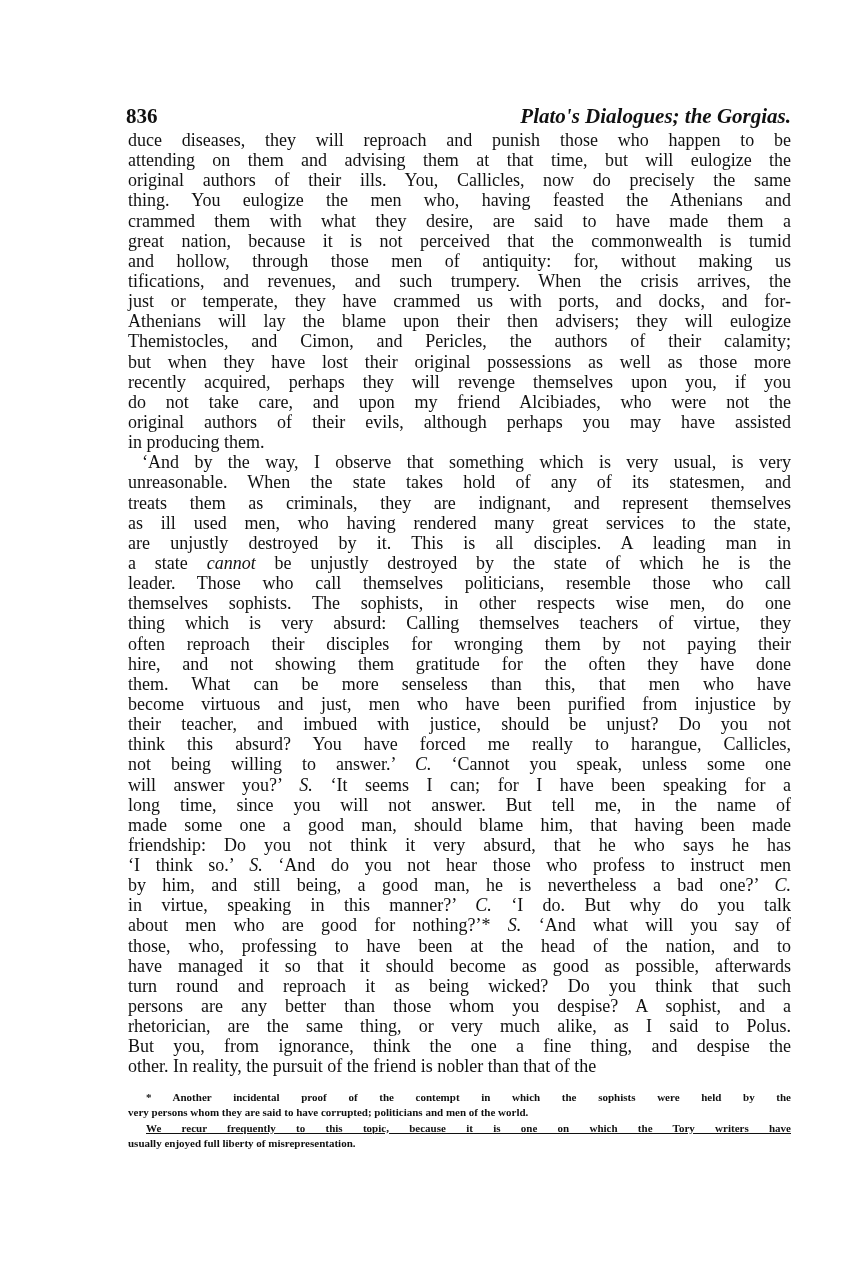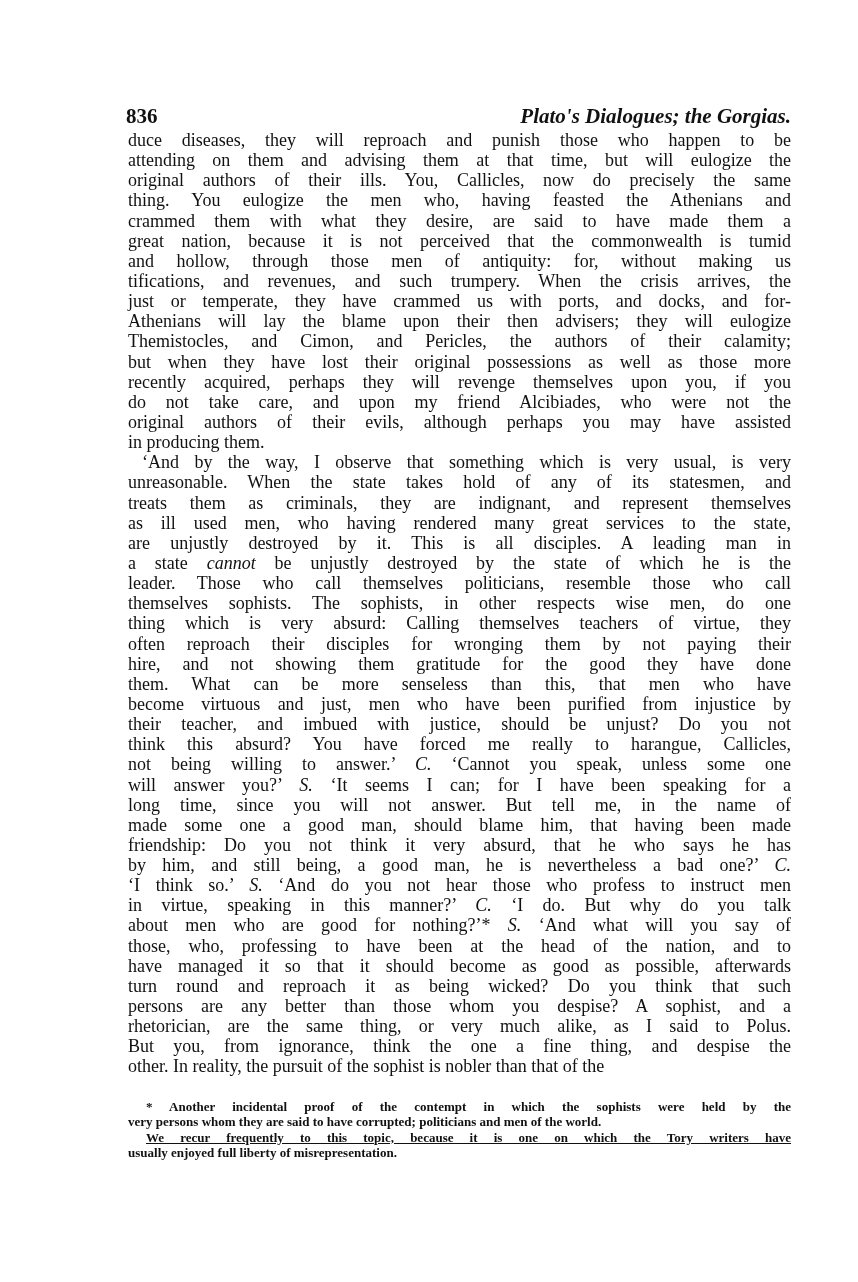--- a/index.html
+++ b/index.html
@@ -16,22 +16,22 @@
   .running-head .folio { position: absolute; left: -2px; top: 0; }
   .running-head .title { position: absolute; left: 0; right: 0; text-align: right; font-style: italic; top: 0; }
   .body-text {
     font-size: 18px; line-height: 20.15px;
     text-align: justify; text-align-last: justify;
   }
   .line { display: block; white-space: nowrap; text-align: justify; text-align-last: justify; height: 20.15px; }
   .line.last { text-align-last: left; }
   .indent { padding-left: 14px; }
   .footnotes {
-    margin-top: 22px;
-    font-size: 13px; line-height: 15.5px; font-weight: bold;
+    margin-top: 13px;
+    font-size: 11px; line-height: 15.5px; font-weight: bold;
   }
   .footnotes .line { height: 15.5px; }
   .footnotes .fn-indent { padding-left: 18px; }
   .footnotes .fn-indent2 { padding-left: 18px; text-decoration: underline; }
 </style>
 </head>
 <body>
 
 <div class="page">
   <div class="running-head">
@@ -58,41 +58,41 @@
       <span class="line indent">‘And by the way, I observe that something which is very usual, is very</span>
       <span class="line">unreasonable.  When the state takes hold of any of its statesmen, and</span>
       <span class="line">treats them as criminals, they are indignant, and represent themselves</span>
       <span class="line">as ill used men, who having rendered many great services to the state,</span>
       <span class="line">are unjustly destroyed by it.  This is all disciples.  A leading man in</span>
       <span class="line">a state <em>cannot</em> be unjustly destroyed by the state of which he is the</span>
       <span class="line">leader.  Those who call themselves politicians, resemble those who call</span>
       <span class="line">themselves sophists.  The sophists, in other respects wise men, do one</span>
       <span class="line">thing which is very absurd: Calling themselves teachers of virtue, they</span>
       <span class="line">often reproach their disciples for wronging them by not paying their</span>
-      <span class="line">hire, and not showing them gratitude for the good they have done</span>
+      <span class="line">hire, and not showing them gratitude for the often they have done</span>
       <span class="line">them.  What can be more senseless than this, that men who have</span>
       <span class="line">become virtuous and just, men who have been purified from injustice by</span>
       <span class="line">their teacher, and imbued with justice, should be unjust?  Do you not</span>
       <span class="line">think this absurd?  You have forced me really to harangue, Callicles,</span>
       <span class="line">not being willing to answer.’  <em>C.</em> ‘Cannot you speak, unless some one</span>
       <span class="line">will answer you?’  <em>S.</em> ‘It seems I can; for I have been speaking for a</span>
       <span class="line">long time, since you will not answer.  But tell me, in the name of</span>
       <span class="line">made some one a good man, should blame him, that having been made</span>
       <span class="line">friendship: Do you not think it very absurd, that he who says he has</span>
+      <span class="line">‘I think so.’  <em>S.</em> ‘And do you not hear those who profess to instruct men</span>
       <span class="line">by him, and still being, a good man, he is nevertheless a bad one?’  <em>C.</em></span>
-      <span class="line">‘I think so.’  <em>S.</em> ‘And do you not hear those who profess to instruct men</span>
       <span class="line">in virtue, speaking in this manner?’  <em>C.</em> ‘I do.  But why do you talk</span>
       <span class="line">about men who are good for nothing?’*  <em>S.</em> ‘And what will you say of</span>
       <span class="line">those, who, professing to have been at the head of the nation, and to</span>
       <span class="line">have managed it so that it should become as good as possible, afterwards</span>
       <span class="line">turn round and reproach it as being wicked?  Do you think that such</span>
       <span class="line">persons are any better than those whom you despise?  A sophist, and a</span>
       <span class="line">rhetorician, are the same thing, or very much alike, as I said to Polus.</span>
       <span class="line">But you, from ignorance, think the one a fine thing, and despise the</span>
-      <span class="line last">other.  In reality, the pursuit of the sophist is nobler than that of the</span>
+      <span class="line last">other.  In reality, the pursuit of the friend is nobler than that of the</span>
     </div>
   <div class="footnotes" id="footnotes">
       <span class="line fn-indent">* Another incidental proof of the contempt in which the sophists were held by the</span>
       <span class="line last">very persons whom they are said to have corrupted; politicians and men of the world.</span>
       <span class="line fn-indent2">We recur frequently to this topic, because it is one on which the Tory writers have</span>
       <span class="line last">usually enjoyed full liberty of misrepresentation.</span>
     </div>
 </div>
 
 </body></html>

